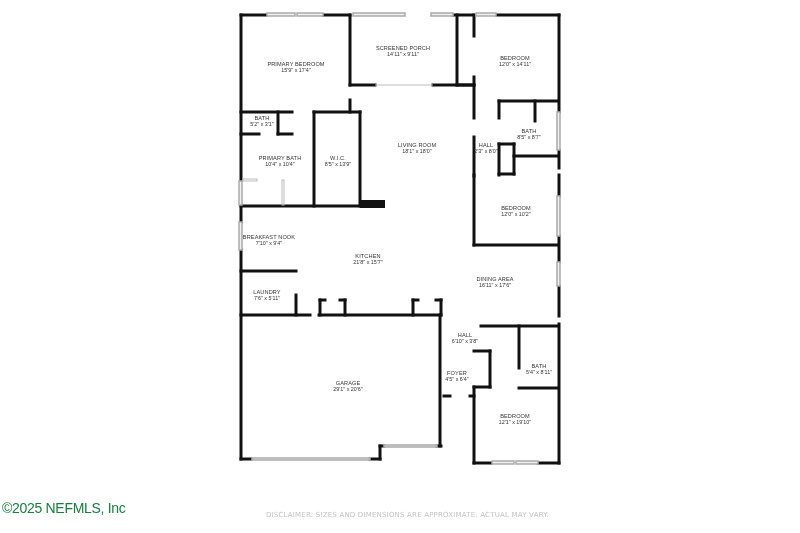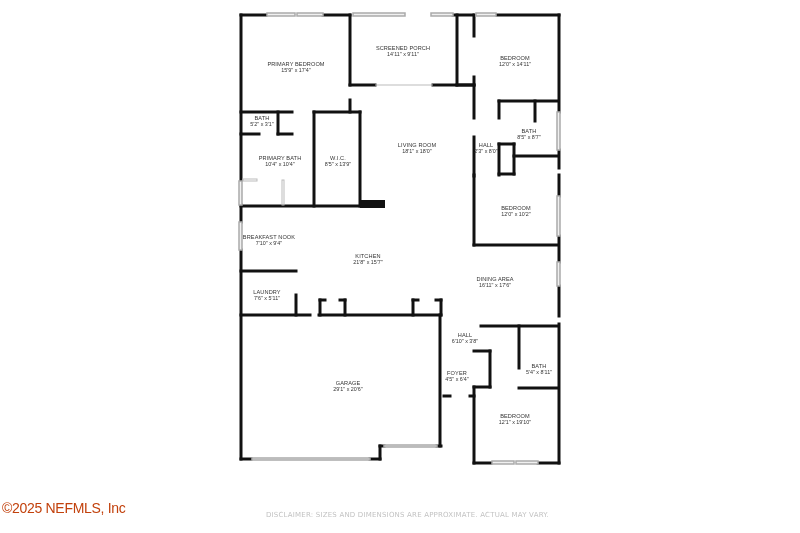--- a/index.html
+++ b/index.html
@@ -3,21 +3,21 @@
 <meta charset="utf-8">
 <style>
   html, body { margin:0; padding:0; }
   body { width:800px; height:533px; background:#ffffff; position:relative; overflow:hidden;
          font-family:"Liberation Sans", sans-serif; }
   #plan { position:absolute; left:0; top:0; }
   .room-label { position:absolute; text-align:center; transform:translate(-50%,-50%);
                 font-family:"Liberation Sans", sans-serif; color:#333; white-space:nowrap; line-height:1.15; }
   .room-name { font-size:5.6px; letter-spacing:0.1px; display:block; }
   .room-dim { font-size:5.4px; display:block; }
-  .copyright { position:absolute; left:2px; top:500px; font-size:14px; color:#c2410c;
+  .copyright { position:absolute; left:2px; top:500px; font-size:14px; color:#15803d;
                font-family:"Liberation Sans", sans-serif; letter-spacing:-0.3px; }
   .disclaimer { position:absolute; left:266px; top:511px; font-size:7px; color:#c2c2c2;
                 font-family:"DejaVu Sans", sans-serif; letter-spacing:0.2px; }
 </style>
 </head>
 <body>
 
 <svg id="plan" width="800" height="533" viewBox="0 0 800 533">
   <g stroke="#111" stroke-width="3" fill="none" stroke-linecap="square">
 

